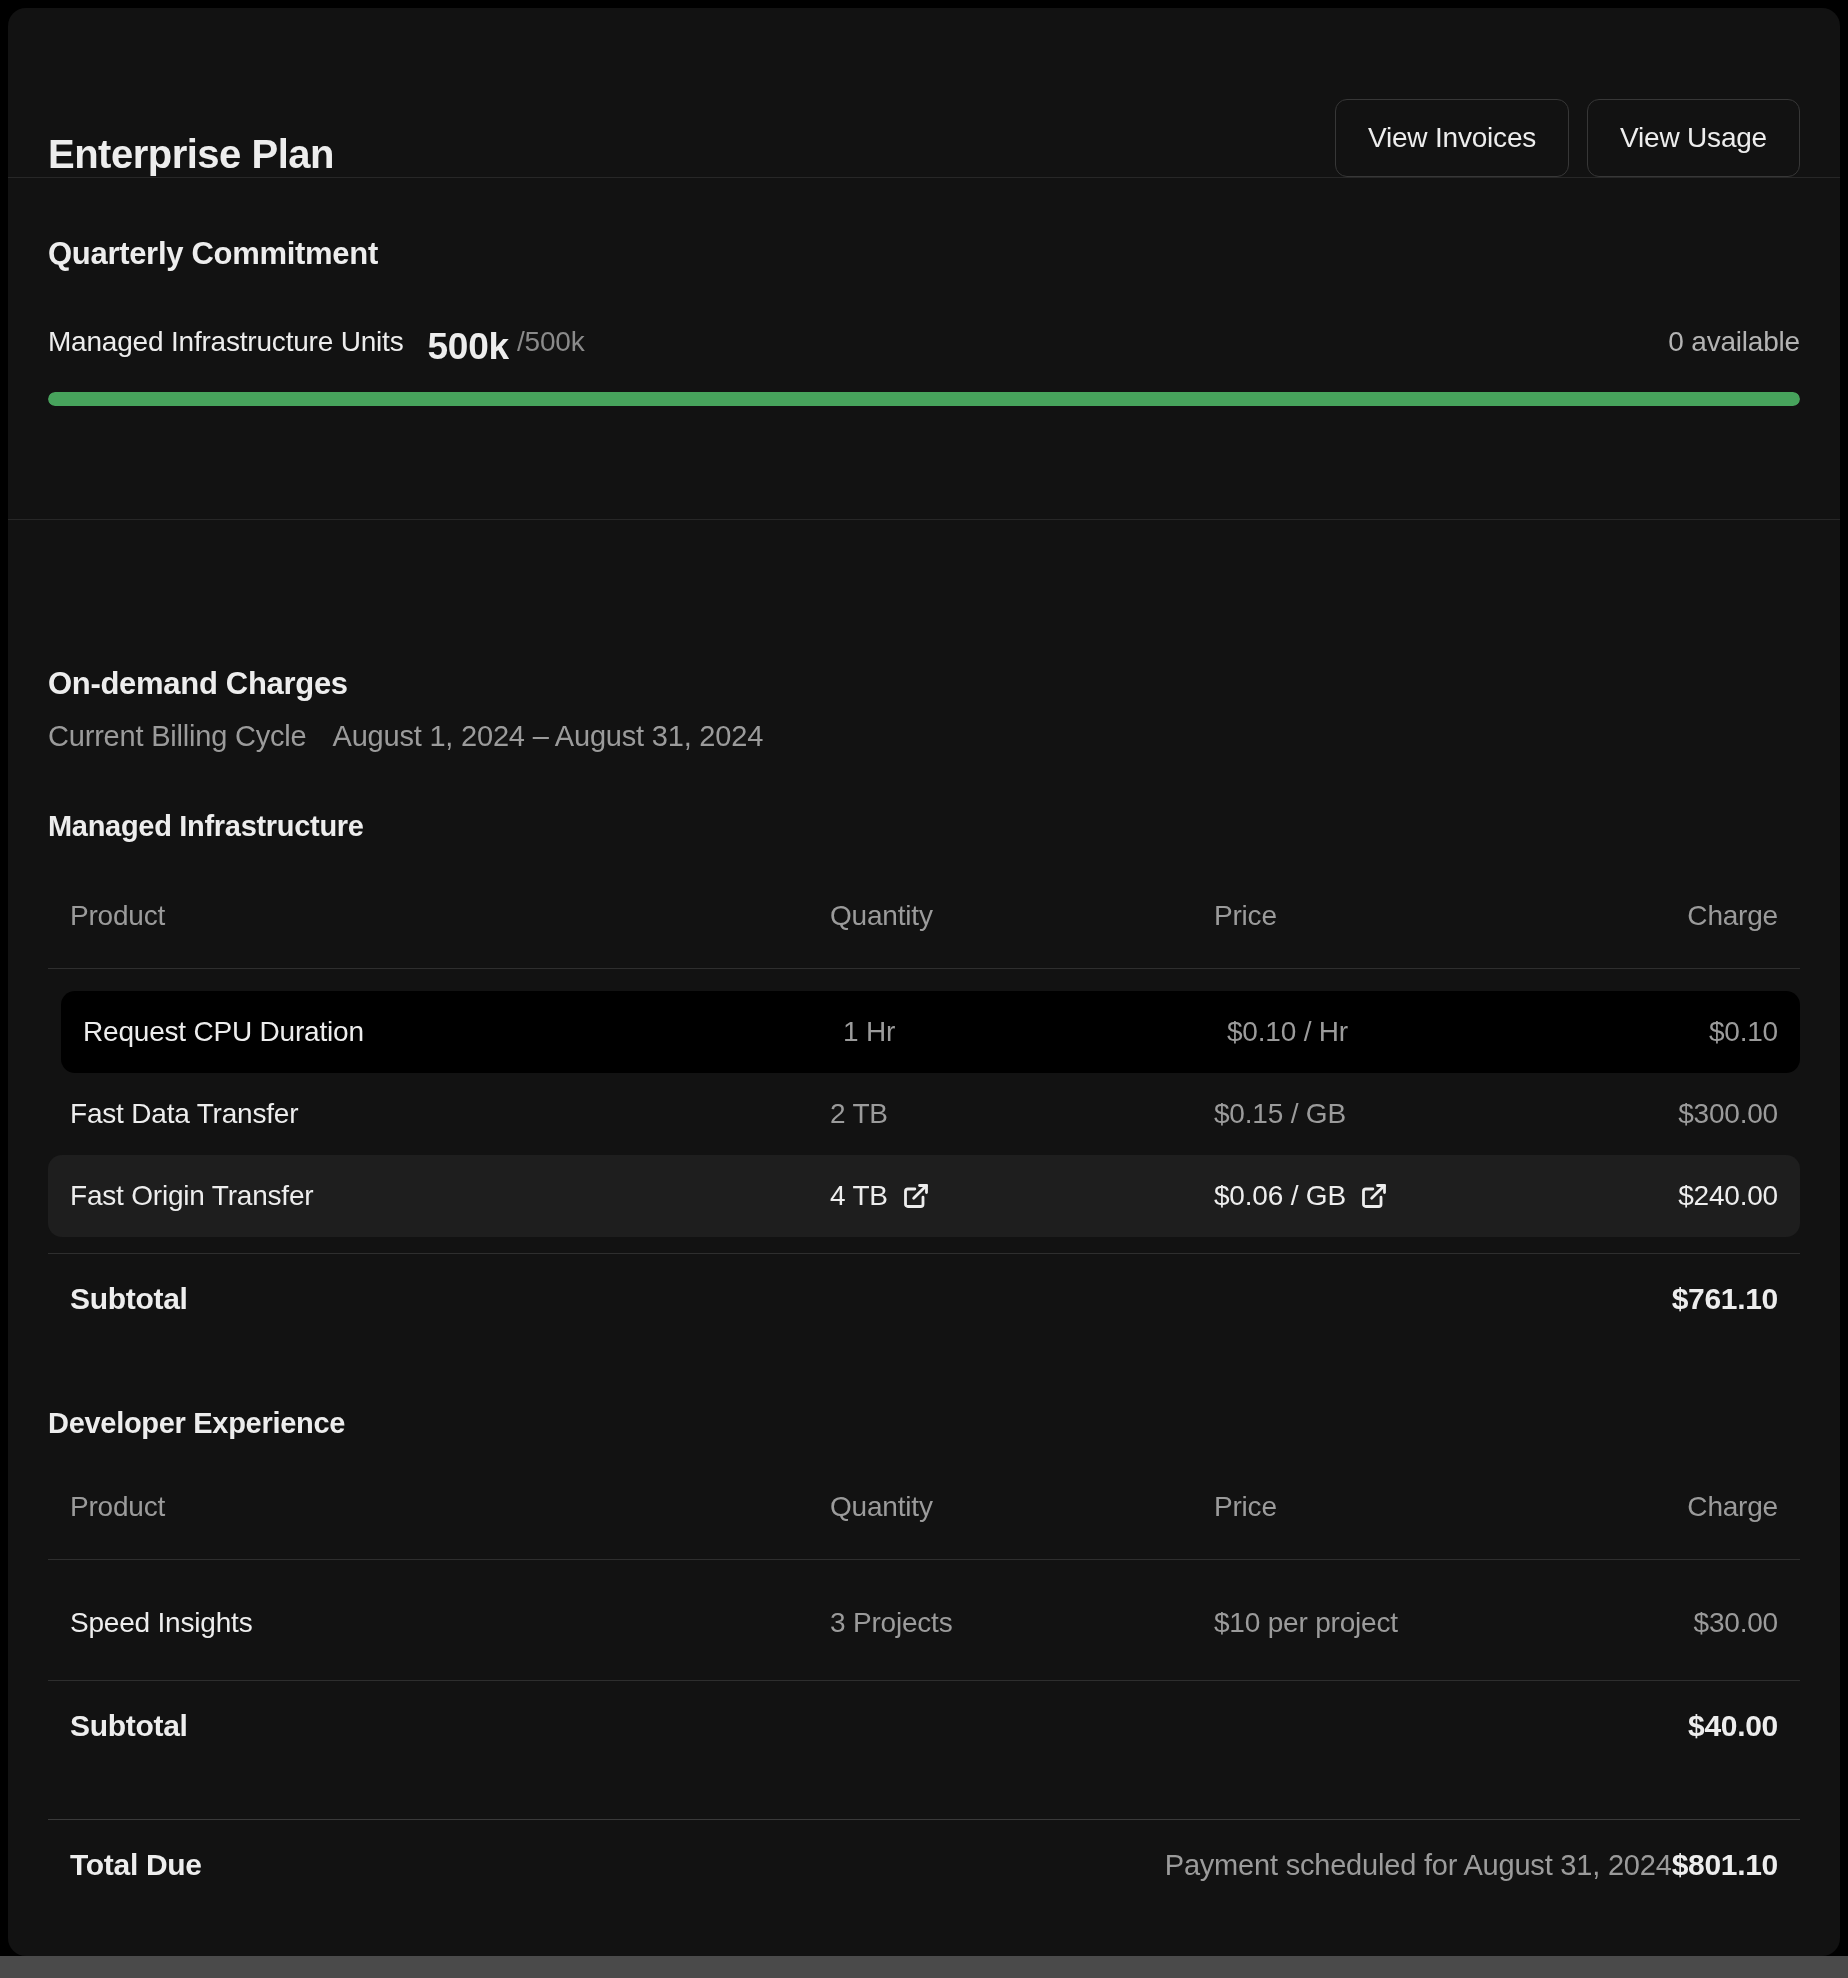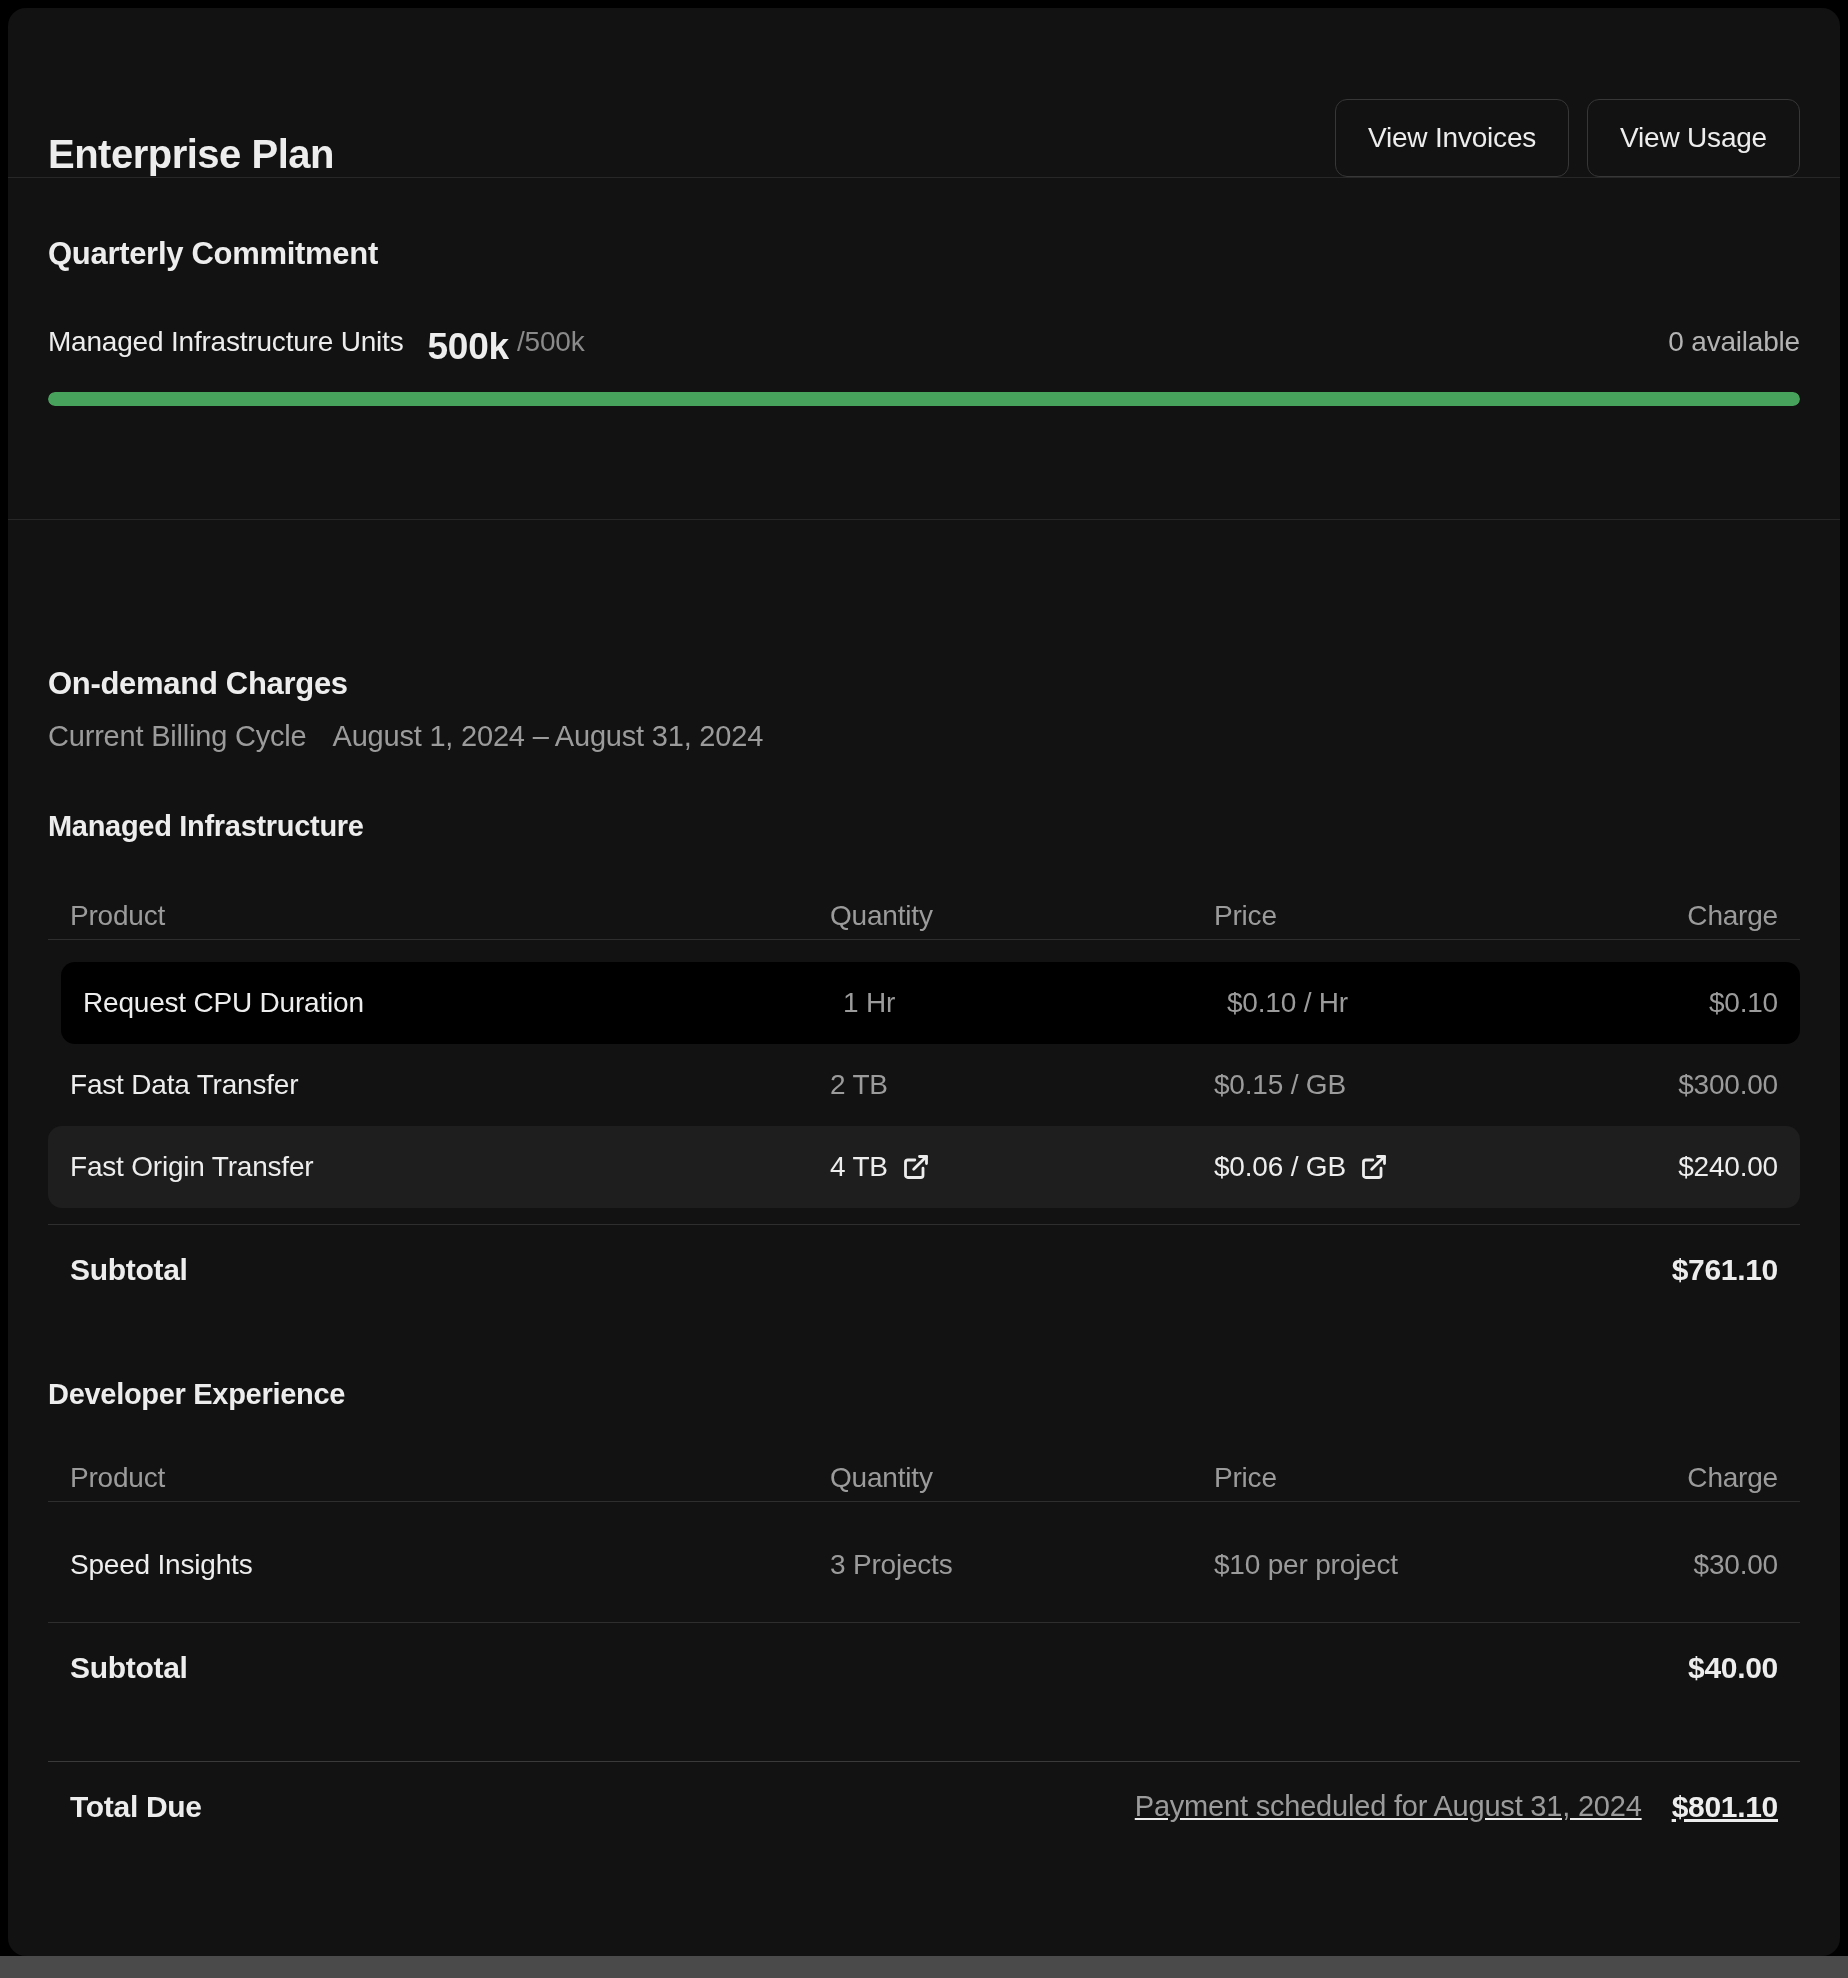--- a/index.html
+++ b/index.html
@@ -100,21 +100,21 @@
   .group-heading.first{margin-top:56px;}
   .group-heading.second{margin-top:62px;}
   .trow{
     display:grid;
     grid-template-columns:760px 384px 1fr auto;
     align-items:center;
     padding:0 22px;
   }
   .thead{
     margin-top:56px;
-    padding-bottom:7px;
+    padding-bottom:36px;
     border-bottom:1px solid var(--divider-soft);
   }
   .thead.second{margin-top:50px;}
   .th{font-size:28px;color:var(--text-dim);letter-spacing:-0.2px;}
   .th.right{text-align:right;}
   .rows{margin-top:22px;}
   .drow{
     height:82px;
     border-radius:14px;
   }
@@ -133,21 +133,21 @@
   }
   .subtotal-label{font-size:30px;font-weight:600;color:var(--text);letter-spacing:-0.3px;}
   .subtotal-amount{font-size:30px;font-weight:600;color:var(--text);letter-spacing:-0.3px;}
   .total-row{
     margin-top:48px;
     border-top:1px solid var(--divider-strong);
     padding:28px 22px;
     display:flex;align-items:center;justify-content:space-between;
   }
   .total-label{font-size:30px;font-weight:700;color:var(--text);letter-spacing:-0.3px;}
-  .total-right{display:flex;align-items:center;gap:30px;text-decoration:underline;}
+  .total-right{display:flex;align-items:flex-end;}
   .total-note{font-size:29px;color:var(--text-dim);letter-spacing:-0.2px;}
   .total-amount{font-size:30px;font-weight:700;color:var(--text);letter-spacing:-0.3px;}
 </style>
 </head>
 <body>
 
 <div class="bottom-strip"></div>
 
 <div class="card">
 

